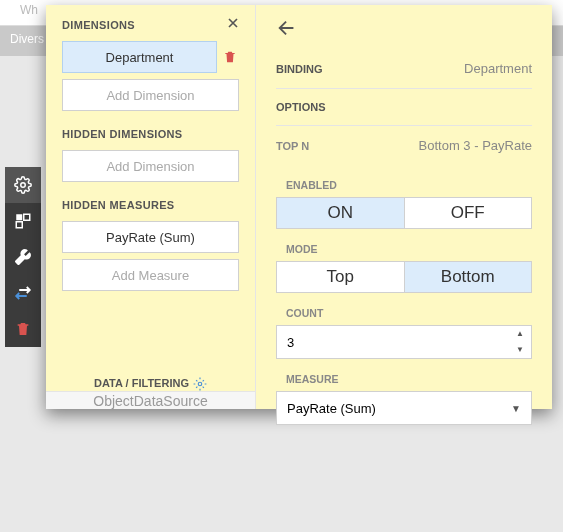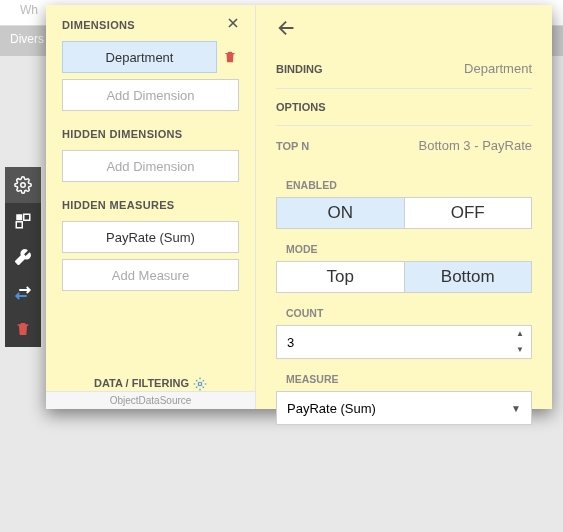--- a/index.html
+++ b/index.html
@@ -16,21 +16,21 @@
   .section-title { font-size: 11px; font-weight: 700; color: #555; letter-spacing: 0.03em; margin-top: 2px; margin-bottom: 10px; text-transform: uppercase; }
   .close-icon { position: absolute; right: 14px; top: 10px; cursor: pointer; color: #555; }
   .item-row { display: flex; align-items: center; gap: 6px; margin-bottom: 6px; }
   .item-btn { flex: 1; height: 32px; background: #fff; border: 1px solid #d0d0d0; font-size: 13px; display: flex; align-items: center; justify-content: center; cursor: pointer; color: #333; }
   .item-btn.selected { background: #dcecfb; border-color: #b3d1ef; }
   .item-btn.placeholder { color: #aaa; }
   .trash-icon { color: #d9534f; cursor: pointer; flex: 0 0 16px; }
   .left-panel .section-title:not(:first-of-type) { margin-top: 17px; }
   .footer-bar { position: absolute; bottom: 18px; left: 0; right: 0; text-align: center; font-size: 11px; font-weight: 700; color: #555; display: flex; align-items: flex-start; justify-content: center; gap: 4px; }
   .footer-bar .cog { color: #4a90d9; }
-  .footer-source { position: absolute; bottom: 0; left: 0; right: 0; height: 18px; background: #f6f6f6; border-top: 1px solid #e5e5e5; font-size: 10px; color: #999; display: flex; align-items: center; justify-content: center; }
+  .footer-source { position: absolute; bottom: 0; left: 0; right: 0; height: 18px; background: #f6f6f6; border-top: 1px solid #e5e5e5; font-size: 14px; color: #999; display: flex; align-items: center; justify-content: center; }
   .back-icon { color: #555; cursor: pointer; margin-bottom: 6px; display: inline-block; }
   .rp-row { display: flex; justify-content: space-between; align-items: center; border-bottom: 1px solid #e5e5e5; padding: 12px 0; }
   .rp-row .label { font-size: 11px; font-weight: 700; color: #555; text-transform: uppercase; }
   .rp-row .value { font-size: 13px; color: #888; }
   .rp-row.no-border { border-bottom: none; }
   .sub-label { font-size: 10.5px; font-weight: 700; color: #888; text-transform: uppercase; margin-top: 14px; margin-bottom: 6px; margin-left: 10px; }
   .toggle-group { display: flex; border: 1px solid #d0d0d0; height: 32px; }
   .toggle-group .opt { flex: 1; display: flex; align-items: center; justify-content: center; font-size: 17px; cursor: pointer; color: #333; background: #fff; }
   .toggle-group .opt.active { background: #dcecfb; }
   .toggle-group .opt + .opt { border-left: 1px solid #d0d0d0; }

